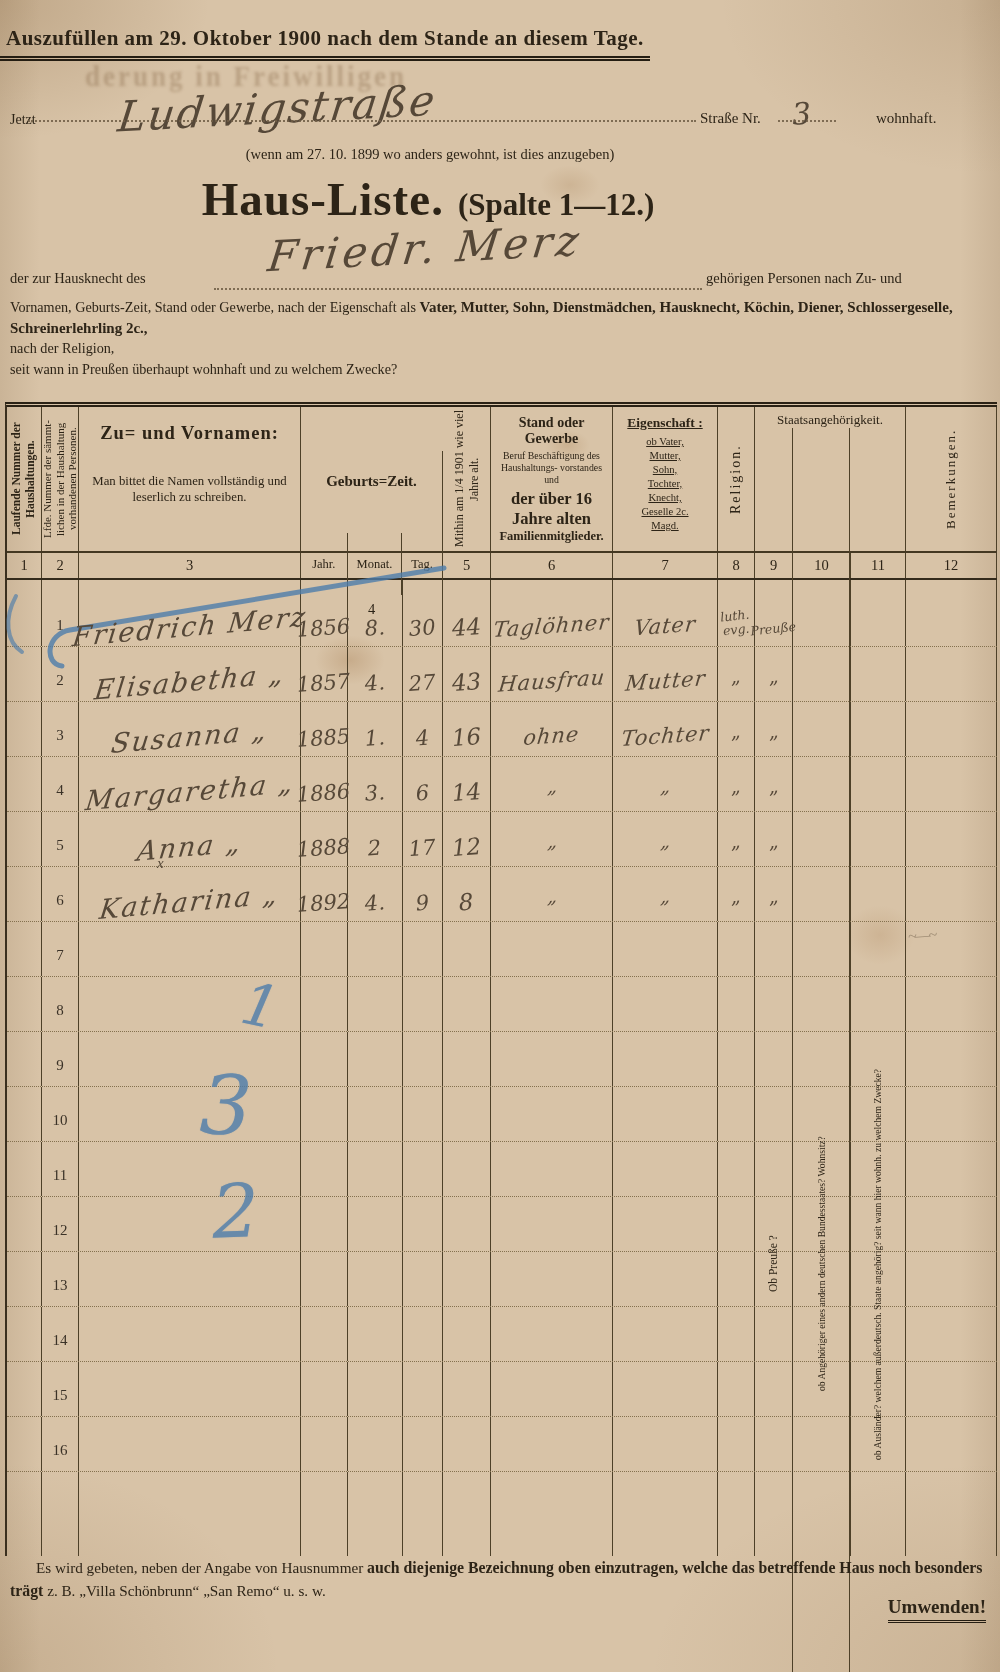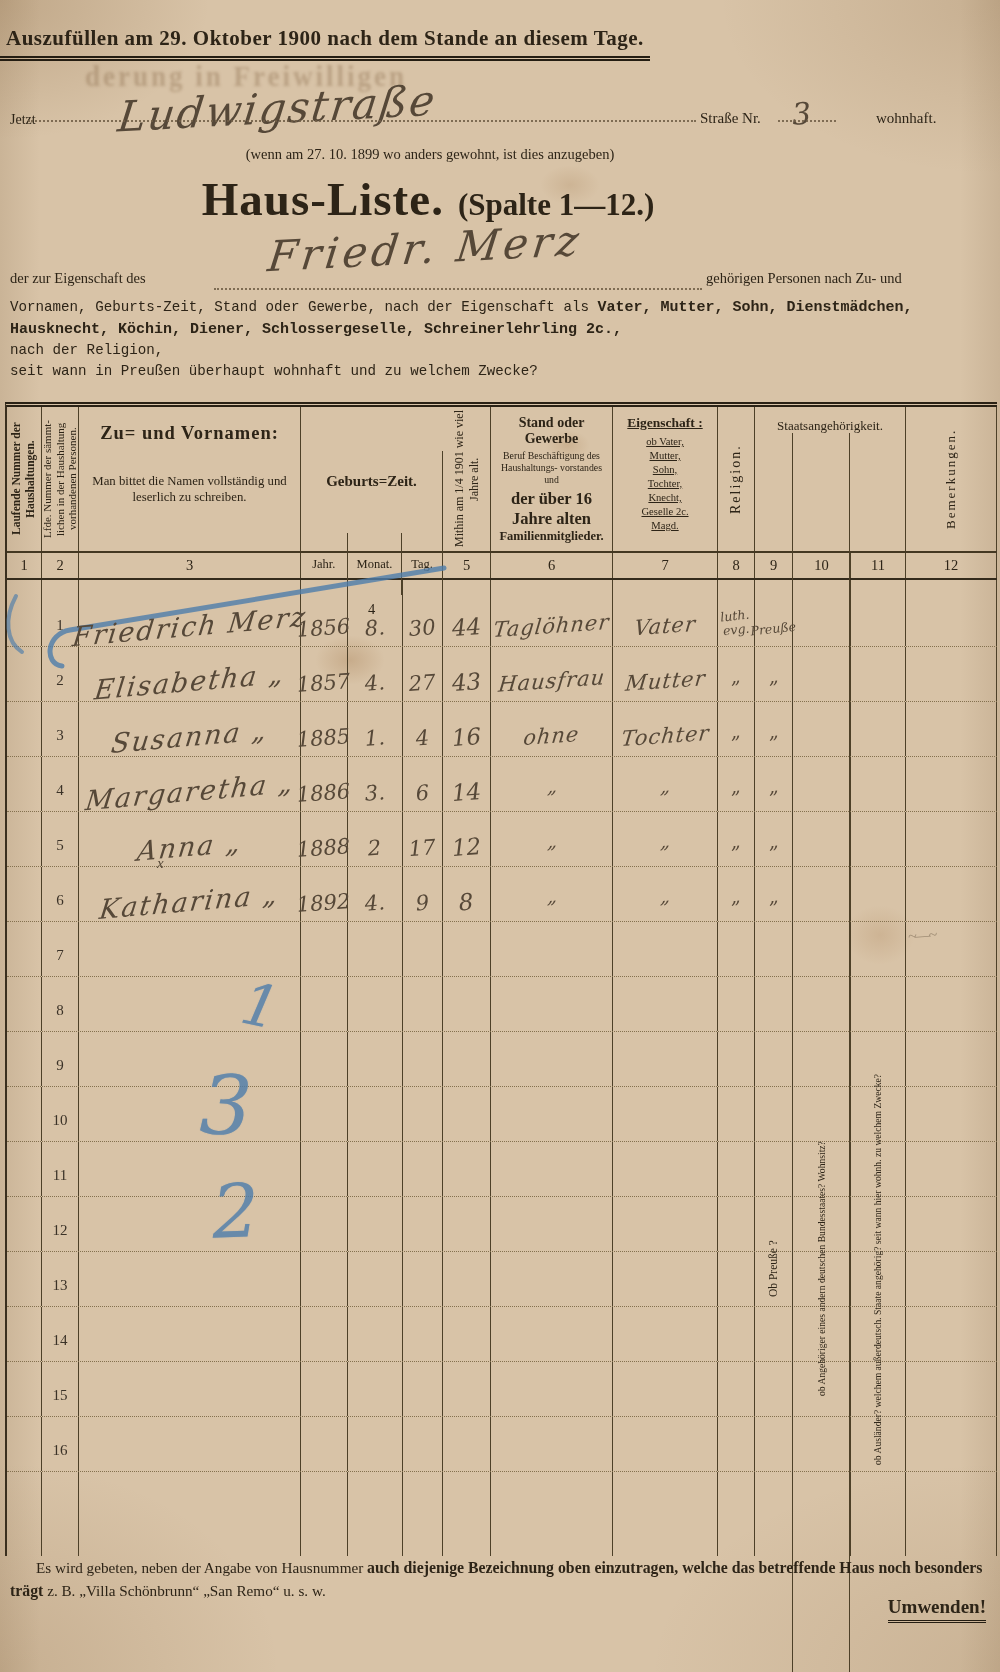--- a/index.html
+++ b/index.html
@@ -39,21 +39,21 @@
   .wohnhaft{position:absolute;left:876px;top:110px;font-size:15px;}
   .prev-note{position:absolute;left:130px;top:146px;width:600px;text-align:center;font-size:14.5px;}
   .title-row{position:absolute;top:172px;left:0;width:856px;text-align:center;}
   .title-main{font-size:47px;font-weight:bold;letter-spacing:1px;}
   .title-suffix{font-size:31px;font-weight:bold;margin-left:10px;}
   .haush-pre{position:absolute;left:10px;top:270px;font-size:14.5px;}
   .head-name-hw{position:absolute;left:268px;top:224px;font-size:42px;transform:rotate(-3deg) skewX(-10deg);
     letter-spacing:4px;white-space:nowrap;}
   .dl-haush{left:214px;top:288px;width:488px;}
   .haush-post{position:absolute;left:706px;top:270px;font-size:14.5px;}
-  .intro{position:absolute;left:10px;top:297px;width:984px;font-size:14.2px;line-height:20.5px;font-family:Liberation Mono, monospace;}
+  .intro{position:absolute;left:10px;top:297px;width:984px;font-size:14.2px;line-height:20.5px;}
   .intro p{margin:0;}
   .intro b{font-size:15px;}
 
   
   .table{position:absolute;left:5px;top:402px;width:992px;border-left:2px solid #3a2f1e;
     border-top:5px double #2a2215;box-sizing:border-box;}
   .table *{box-sizing:border-box;}
   .trow{display:flex;width:990px;}
   .cell{border-right:1px solid #4d4028;position:relative;flex:0 0 auto;}
   .c1{width:35px}.c2{width:37px}.c3{width:222px}.c4a{width:47px}.c4b{width:55px}.c4c{width:40px}
@@ -79,21 +79,21 @@
   .s4a{width:47px}.s4b{width:55px}.s4c{width:40px}
   .h6{text-align:center;padding-top:8px;}
   .h6 .t{font-weight:bold;font-size:14px;}
   .h6 .s1{font-size:9.8px;line-height:1.25;margin-top:3px;padding:0 4px;}
   .h6 .b{font-weight:bold;font-size:16.5px;line-height:1.2;margin-top:2px;}
   .h6 .s2{font-size:12.5px;font-weight:bold;margin-top:1px;}
   .h7{text-align:center;padding-top:8px;text-decoration:underline;}
   .h7 .t{font-weight:bold;font-size:13.5px;margin-bottom:4px;}
   .h7 .i{font-size:10.6px;line-height:1.32;}
   .g911{display:flex;flex-direction:column;}
-  .g911 .t{font-size:13px;text-align:center;padding-top:11px;height:26px;}
+  .g911 .t{font-size:13px;text-align:center;padding-top:5px;height:26px;}
   .g911 .sub{display:flex;flex:1;}
   .g911 .sub .sc{border-right:1px solid #4d4028;height:100%;}
   .g911 .sub .sc:last-child{border-right:none;}
   .s9{width:38px}.s10{width:58px}.s11{width:55px}
   .g911 .vtext{font-size:9.6px;}
 
   .numrow{height:27px;border-bottom:2px solid #342b1c;}
   .numrow .cell{display:flex;align-items:center;justify-content:center;font-size:14.5px;height:100%;}
 
   .brow{height:55px;border-bottom:1px dotted #84714f;}
@@ -155,21 +155,21 @@
   <div class="dotline dl-nr"></div>
   <span class="wohnhaft">wohnhaft.</span>
 
   <div class="prev-note">(wenn am 27. 10. 1899 wo anders gewohnt, ist dies anzugeben)</div>
 
   <div class="title-row">
     <span class="title-main">Haus-Liste.</span>
     <span class="title-suffix">(Spalte 1—12.)</span>
   </div>
 
-  <span class="label haush-pre">der zur Eigenschaft des</span>
+  <span class="label haush-pre">der zur Hausknecht des</span>
   <span class="hw head-name-hw">Friedr. Merz</span>
   <div class="dotline dl-haush"></div>
   <span class="label haush-post">gehörigen Personen nach Zu- und</span>
 
   <div class="intro">
     <p><span>Vornamen, Geburts-Zeit, Stand oder Gewerbe, nach der Eigenschaft als </span><b>Vater, Mutter, Sohn, Dienstmädchen, Hausknecht, Köchin, Diener, Schlossergeselle, Schreinerlehrling 2c.,</b></p>
     <p>nach der Religion,</p>
     <p>seit wann in Preußen überhaupt wohnhaft und zu welchem Zwecke?</p>
   </div>
 

